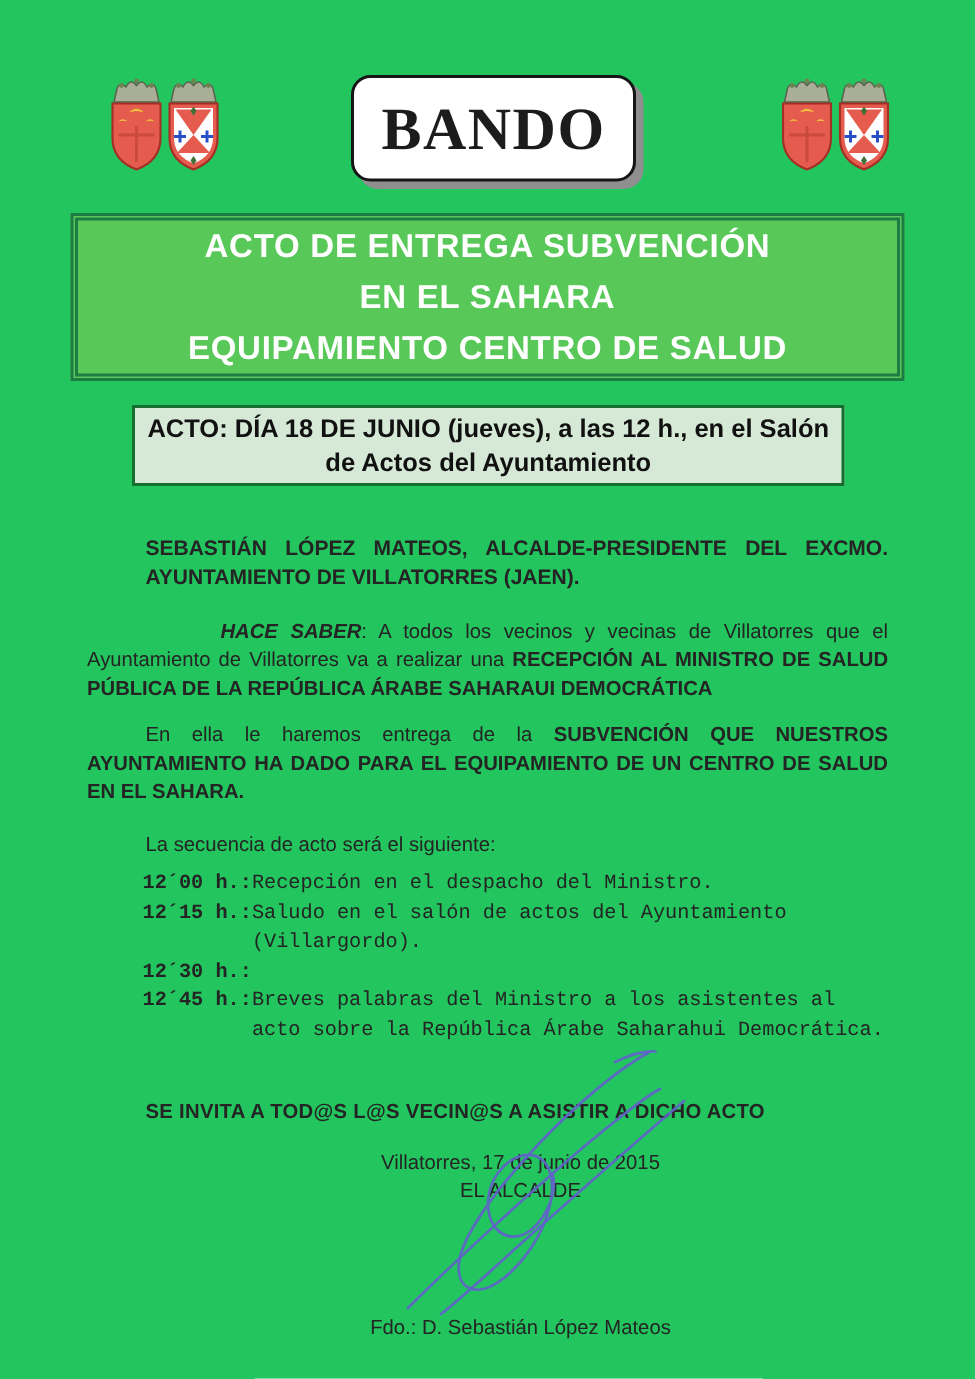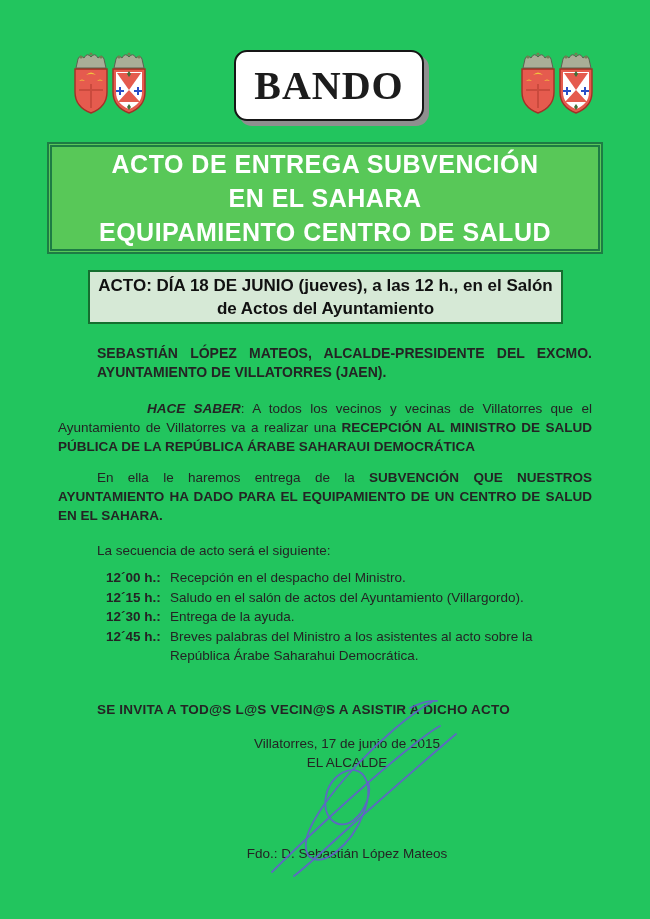--- a/index.html
+++ b/index.html
@@ -38,49 +38,49 @@
   }
   
   .title-box{
     position:absolute;left:47px;top:142px;width:556px;height:112px;
     background:var(--title-box-bg);
     border:5px double var(--title-box-border);
     display:flex;flex-direction:column;align-items:center;justify-content:center;
     text-align:center;
   }
   .title-box .line{
-    color:#ffffff;font-weight:bold;font-size:25px;line-height:34px;
+    color:#ffffff;font-weight:bold;font-size:22px;line-height:34px;
     letter-spacing:.5px;white-space:nowrap;
   }
   
   .subtitle-box{
     position:absolute;left:88px;top:270px;width:475px;height:54px;
     background:var(--subtitle-box-bg);
     border:2px solid var(--subtitle-box-border);
     display:flex;flex-direction:column;align-items:center;justify-content:center;
     text-align:left;
   }
   .subtitle-box .line{
     color:#111;font-weight:bold;font-size:17px;line-height:23px;white-space:nowrap;
   }
   
   .content{
-    position:absolute;left:58px;top:344px;width:534px;
+    position:absolute;left:58px;top:356px;width:534px;
     font-size:13.5px;line-height:19px;text-align:justify;
   }
   .p-intro{
     margin-left:39px;width:495px;
     font-weight:bold;font-size:14px;line-height:19px;
   }
   .p-hace{margin-top:17px;text-indent:89px;}
   .p-entrega{margin-top:12px;text-indent:39px;}
   .p-seq{margin-top:16px;margin-left:39px;text-align:left;}
   .seg-bold{font-weight:bold;}
   .seg-bold-italic{font-weight:bold;font-style:italic;}
-  .schedule{margin-top:8px;margin-left:48px;text-align:left;}
+  .schedule{margin-top:8px;margin-left:37px;text-align:left;font-family:Liberation Mono, monospace;}
   .sched-row{display:flex;align-items:flex-start;line-height:19.5px;}
   .sched-time{flex:0 0 64px;font-weight:bold;white-space:nowrap;}
   .sched-text{flex:1;}
   .p-invite{margin-top:34px;margin-left:39px;font-weight:bold;text-align:left;letter-spacing:.2px;}
   
   .footer{margin-top:15px;padding-left:44px;text-align:center;}
   .footer .date{line-height:19px;}
   .footer .alcalde{line-height:19px;}
   .footer .fdo{margin-top:72px;line-height:19px;}
   .signature{
@@ -160,21 +160,20 @@
       <div class="sched-row">
         <span class="sched-time">12´00 h.:</span>
         <span class="sched-text">Recepción en el despacho del Ministro.</span>
       </div>
       <div class="sched-row">
         <span class="sched-time">12´15 h.:</span>
         <span class="sched-text">Saludo en el salón de actos del Ayuntamiento (Villargordo).</span>
       </div>
       <div class="sched-row">
         <span class="sched-time">12´30 h.:</span>
-        <span class="sched-text">Entrega de la ayuda.</span>
       </div>
       <div class="sched-row">
         <span class="sched-time">12´45 h.:</span>
         <span class="sched-text">Breves palabras del Ministro a los asistentes al acto sobre la República Árabe Saharahui Democrática.</span>
       </div>
     </div>
 
     <p class="p-invite">SE INVITA A TOD@S L@S VECIN@S A ASISTIR A DICHO ACTO</p>
 
     <div class="footer">

